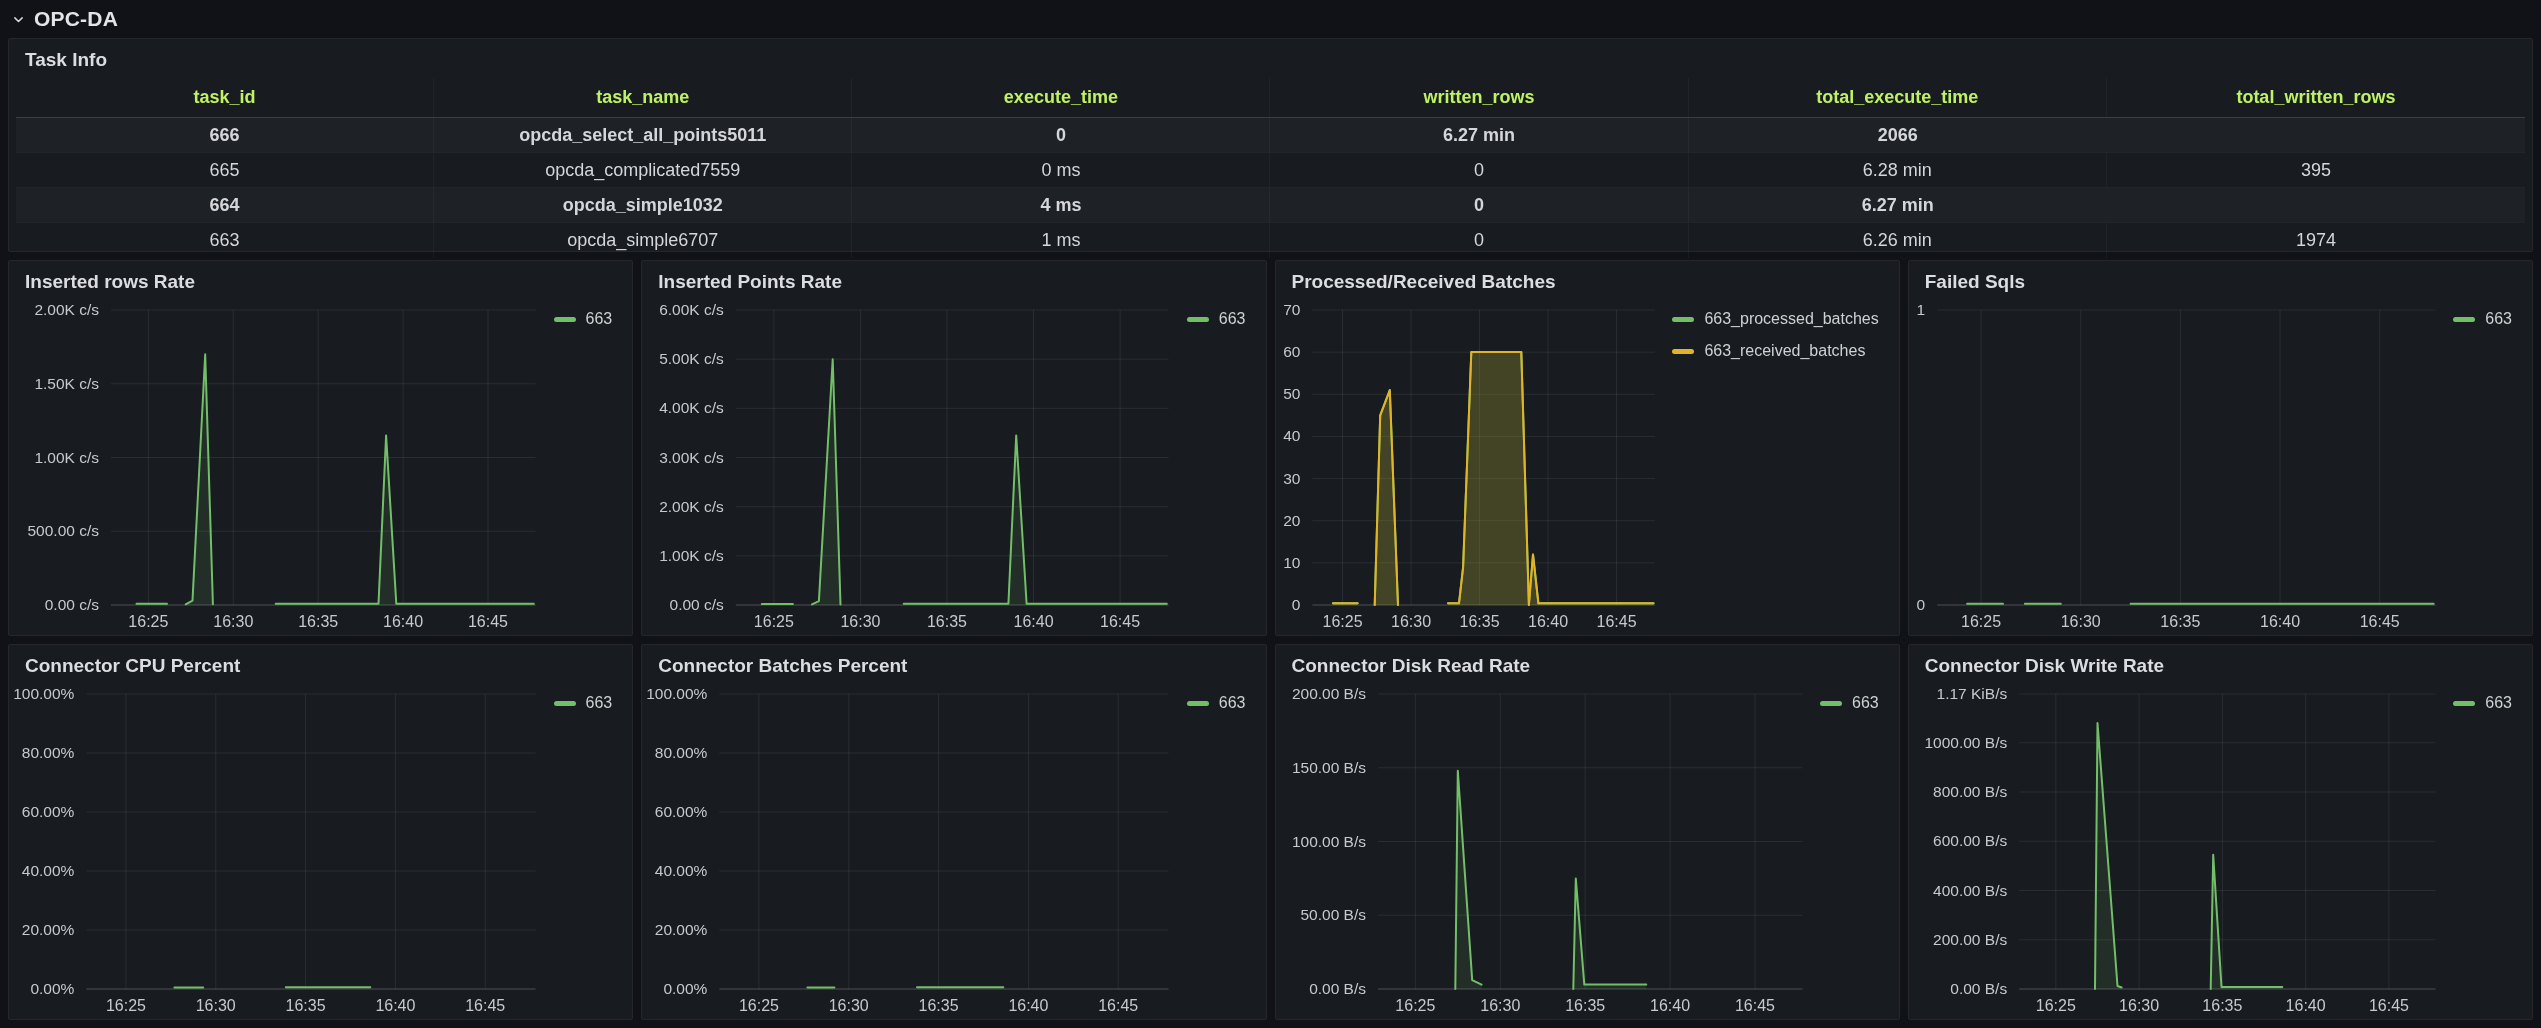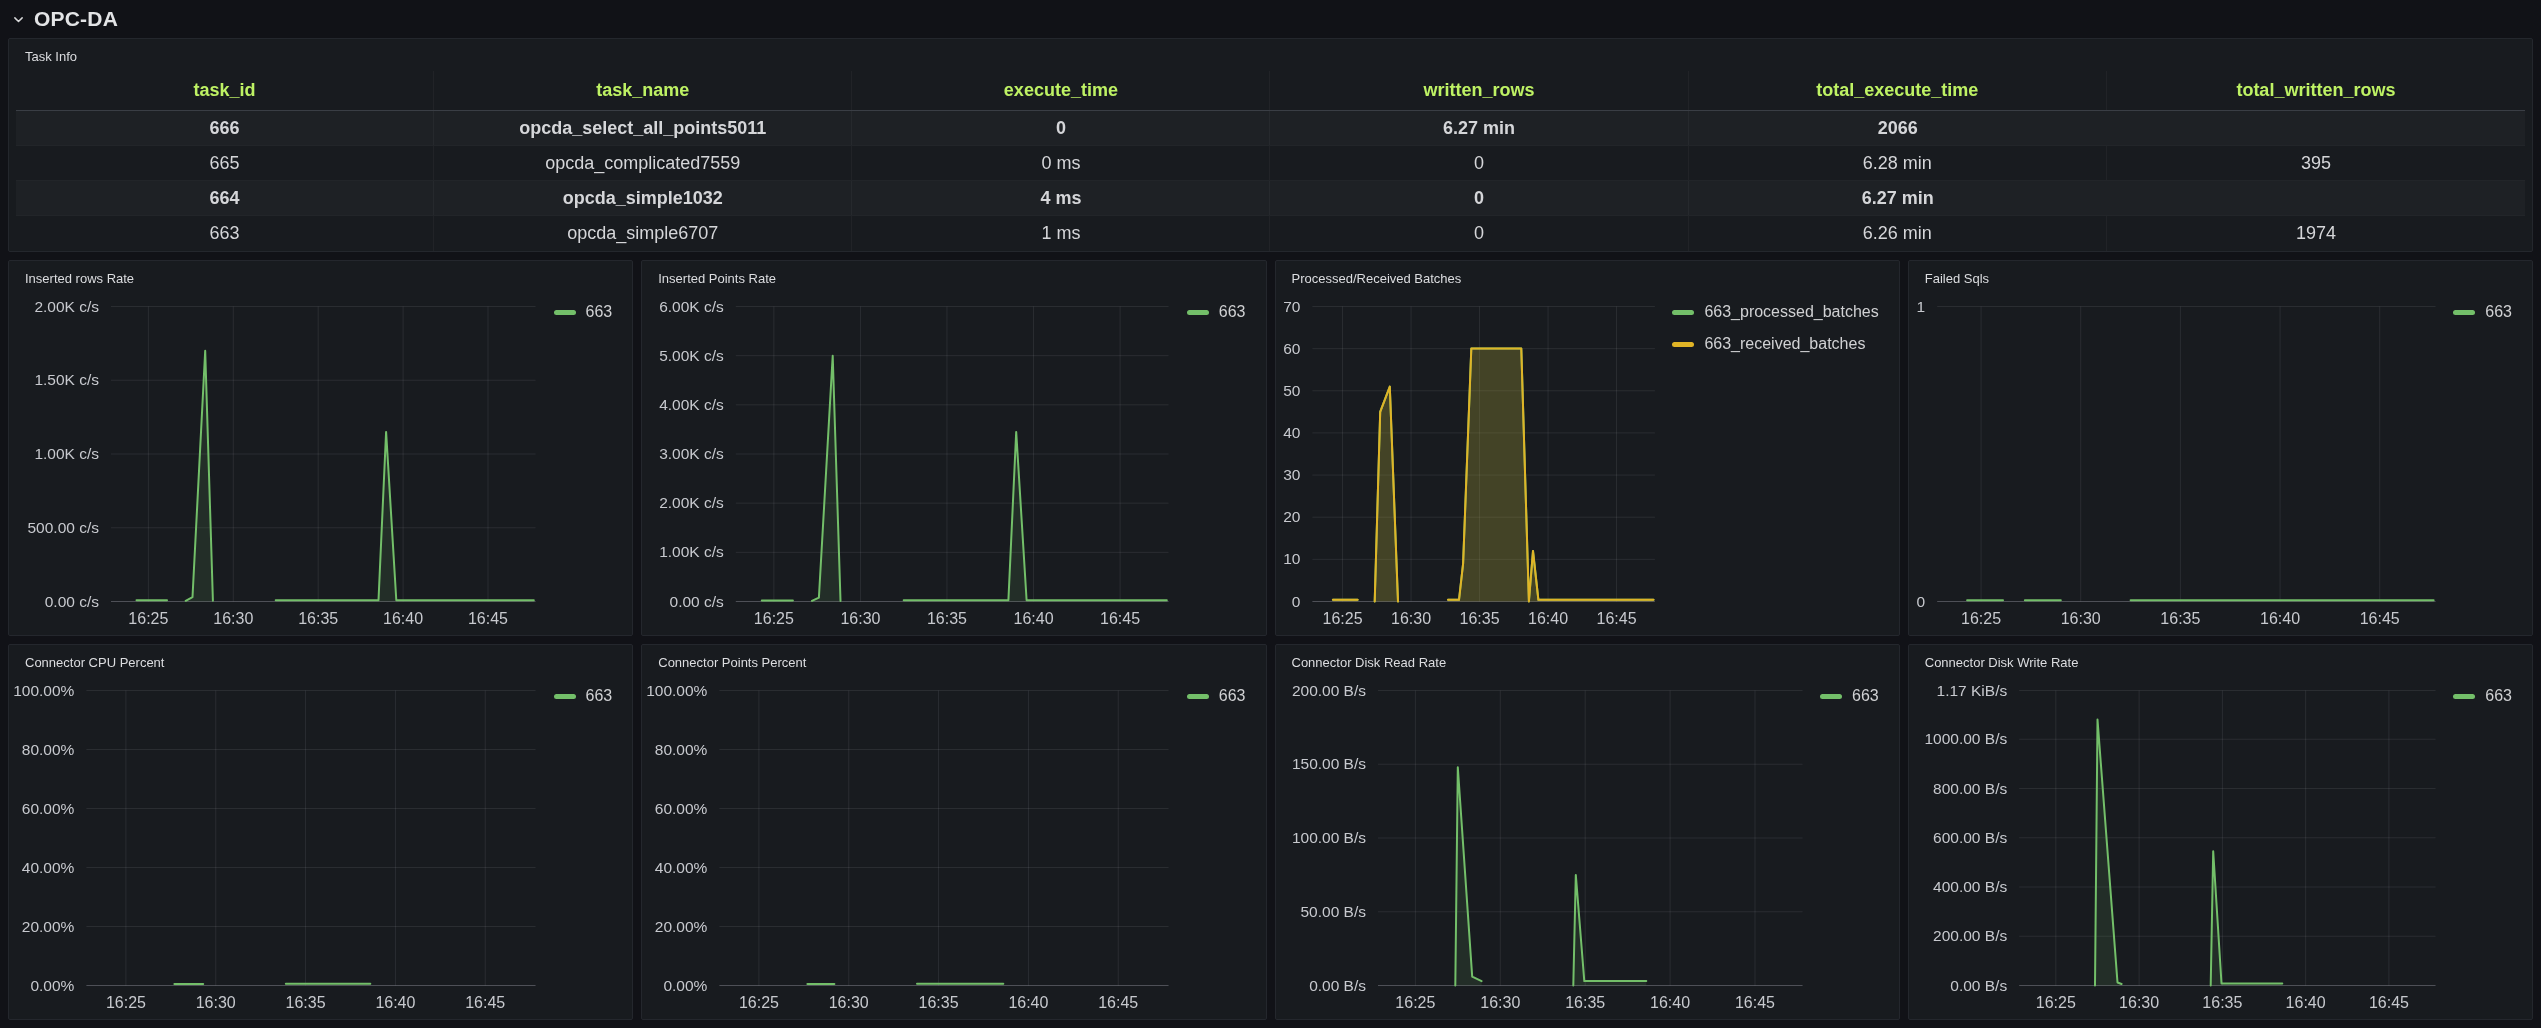--- a/index.html
+++ b/index.html
@@ -20,21 +20,21 @@
   .row-title { font-size: 21px; font-weight: 600; color: #e3e4e6; letter-spacing: .2px; }
   .chev { display: flex; align-items: center; }
 
   
   .panel {
     background: #181b1f;
     border: 1px solid #24272d;
     border-radius: 2px;
   }
   .panel-title {
-    font-size: 13px; font-weight: 400; color: #dcdde0;
+    font-size: 19px; font-weight: 700; color: #dcdde0;
     padding: 10px 16px 5px; cursor: pointer; white-space: nowrap;
     overflow: hidden; text-overflow: ellipsis; flex: none;
   }
 
   
   .table-panel { height: 214px; display: flex; flex-direction: column; margin-bottom: 8px; }
   .tbl { flex: 1; display: flex; flex-direction: column; padding: 2px 7px 6px; min-height: 0; }
   .tr { display: grid; grid-template-columns: repeat(6, 1fr); flex: none; }
   .tr.head { height: 40px; border-bottom: 1px solid #3a3e45; }
   .tr.body { height: 35px; border-bottom: 1px solid #222529; }
@@ -331,21 +331,21 @@
           <div class="legend">
             <div class="legend-item">
               <span class="legend-dash" style="background: rgb(115, 191, 105);"></span>
               <span class="legend-label">663</span>
             </div>
           </div>
         </div>
     </section>
 
     <section class="panel chart-panel">
-      <div class="panel-title">Connector Points Percent</div>
+      <div class="panel-title">Connector Batches Percent</div>
       <div class="chart-body">
           <svg class="chart-canvas" viewBox="0 0 538.546875 337">
             <line x1="116.92492499999999" y1="12" x2="116.92492499999999" y2="307" stroke="rgba(204,204,220,0.10)" stroke-width="1"></line>
             <text x="116.92492499999999" y="329" fill="#c7c9ce" font-size="16" text-anchor="middle" font-family="Liberation Sans, sans-serif">16:25</text>
             <line x1="206.7543" y1="12" x2="206.7543" y2="307" stroke="rgba(204,204,220,0.10)" stroke-width="1"></line>
             <text x="206.7543" y="329" fill="#c7c9ce" font-size="16" text-anchor="middle" font-family="Liberation Sans, sans-serif">16:30</text>
             <line x1="296.583675" y1="12" x2="296.583675" y2="307" stroke="rgba(204,204,220,0.10)" stroke-width="1"></line>
             <text x="296.583675" y="329" fill="#c7c9ce" font-size="16" text-anchor="middle" font-family="Liberation Sans, sans-serif">16:35</text>
             <line x1="386.41305" y1="12" x2="386.41305" y2="307" stroke="rgba(204,204,220,0.10)" stroke-width="1"></line>
             <text x="386.41305" y="329" fill="#c7c9ce" font-size="16" text-anchor="middle" font-family="Liberation Sans, sans-serif">16:40</text>

